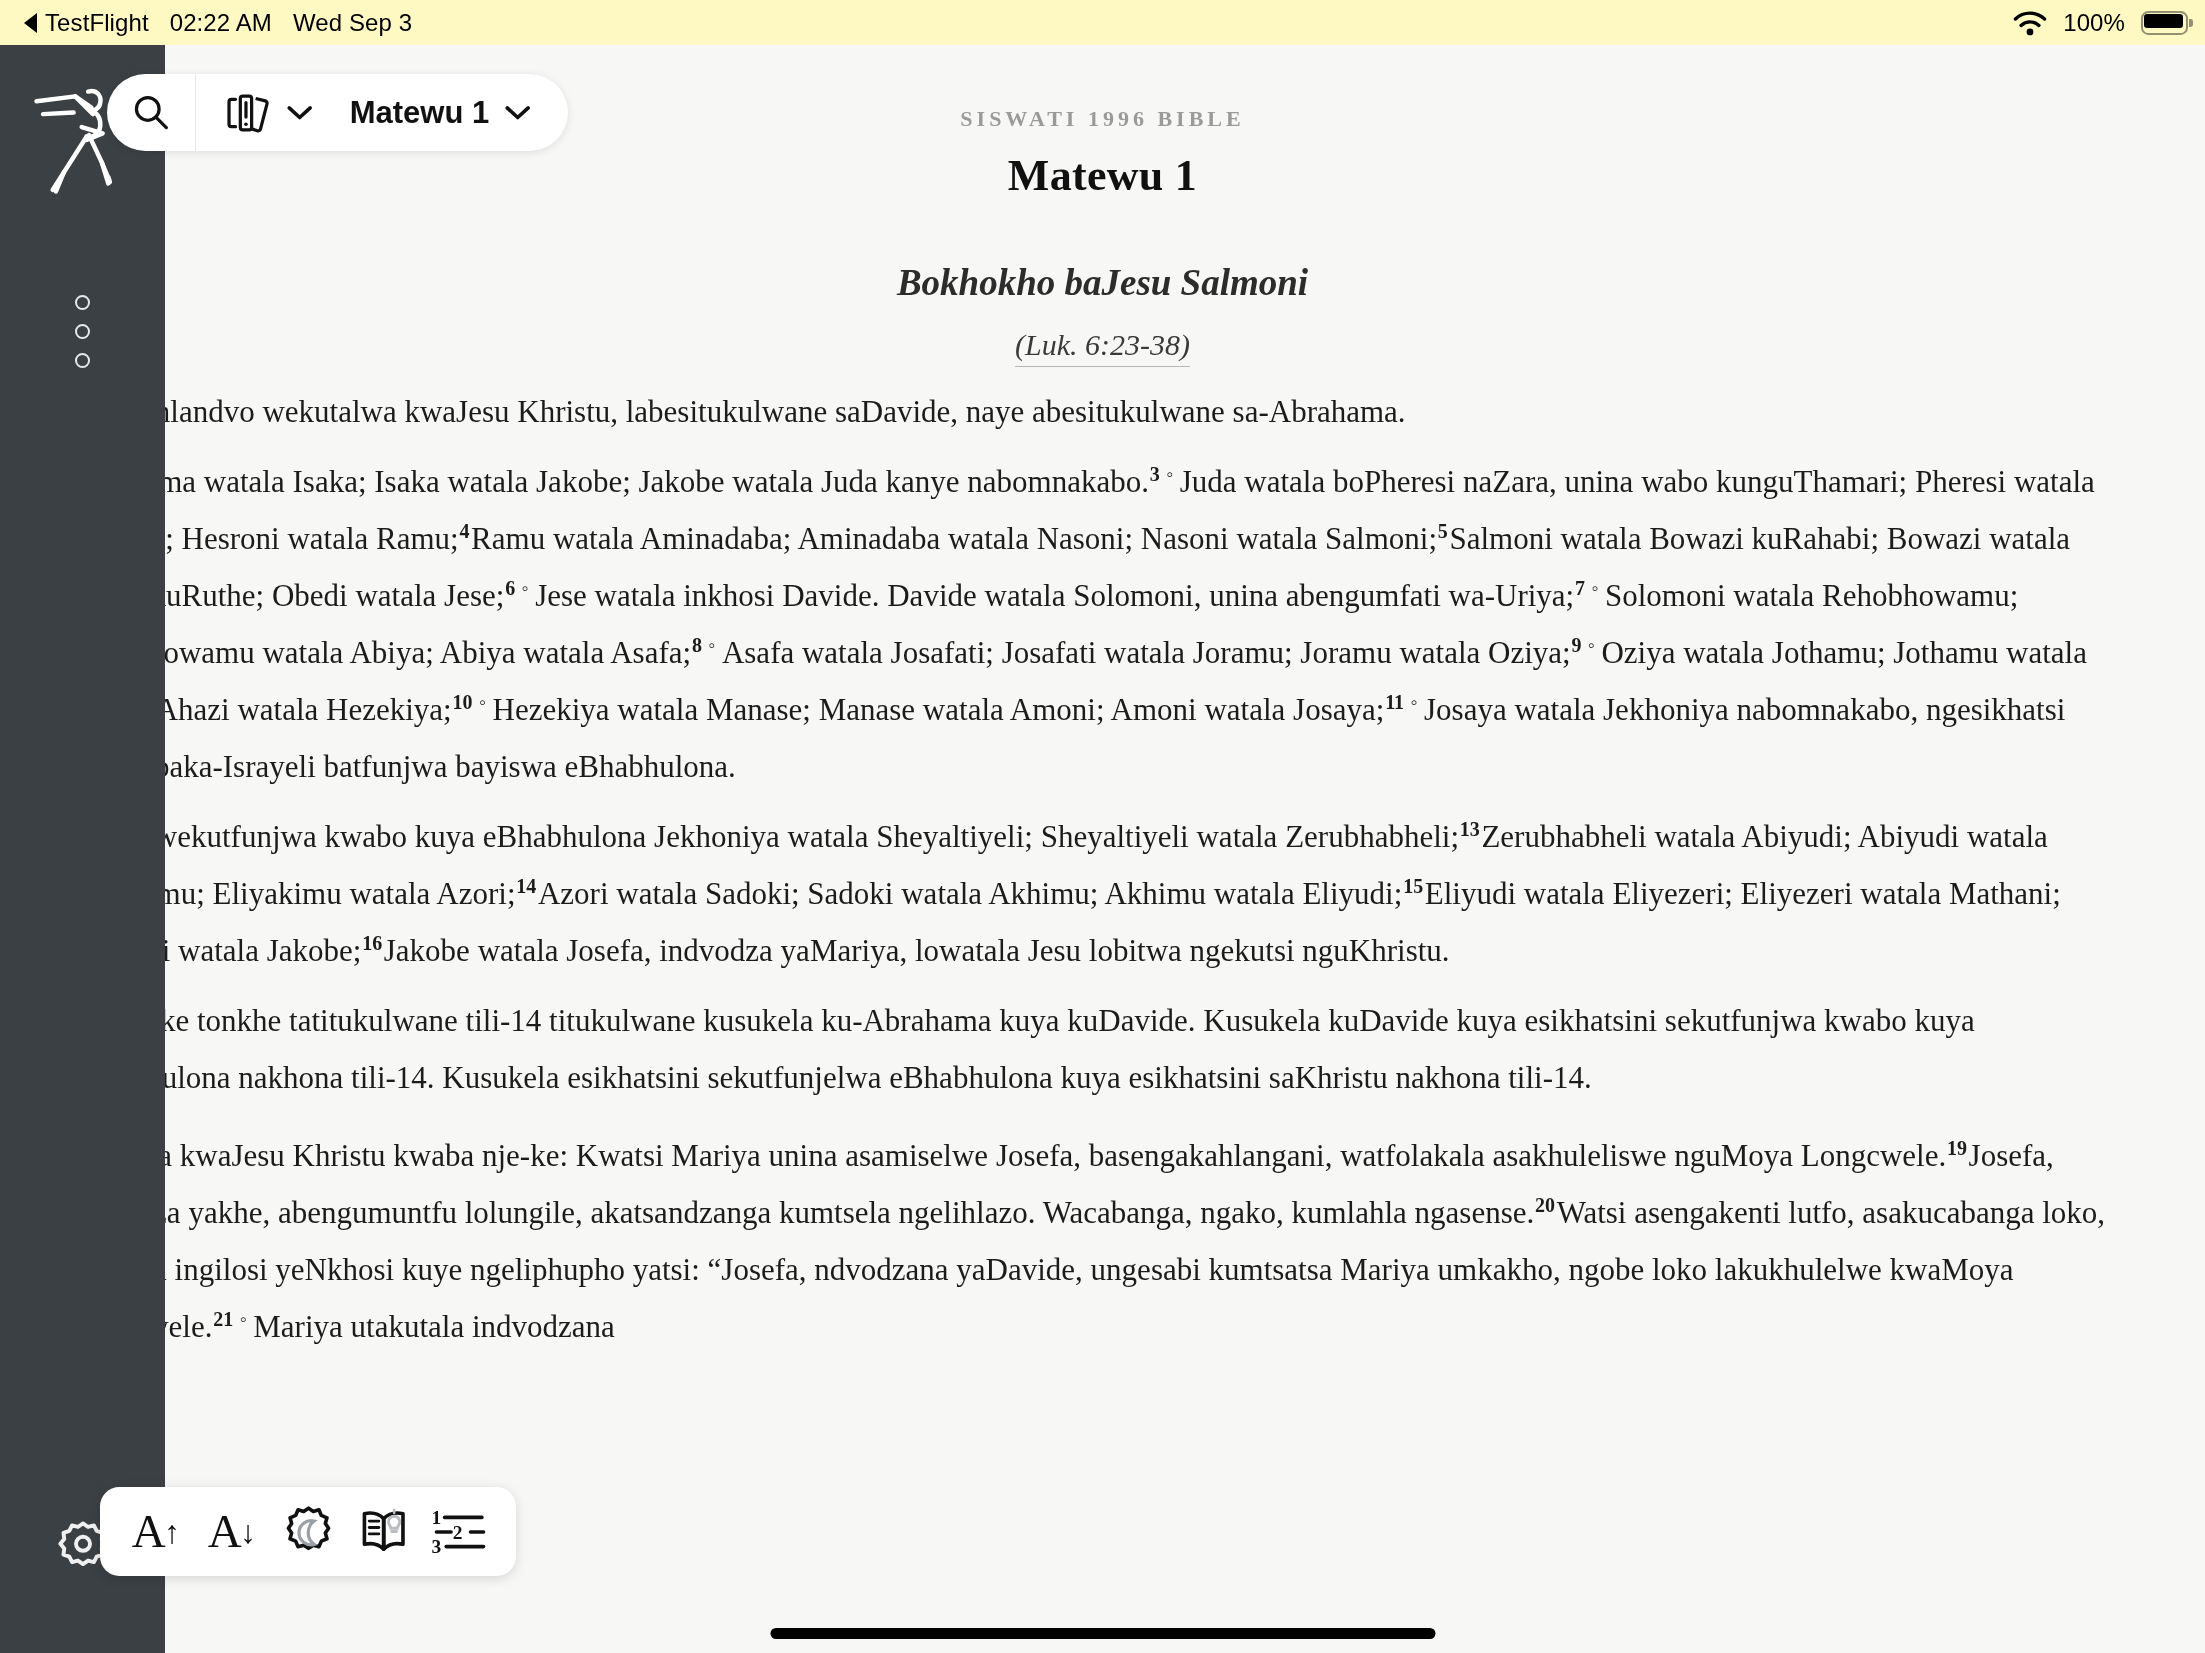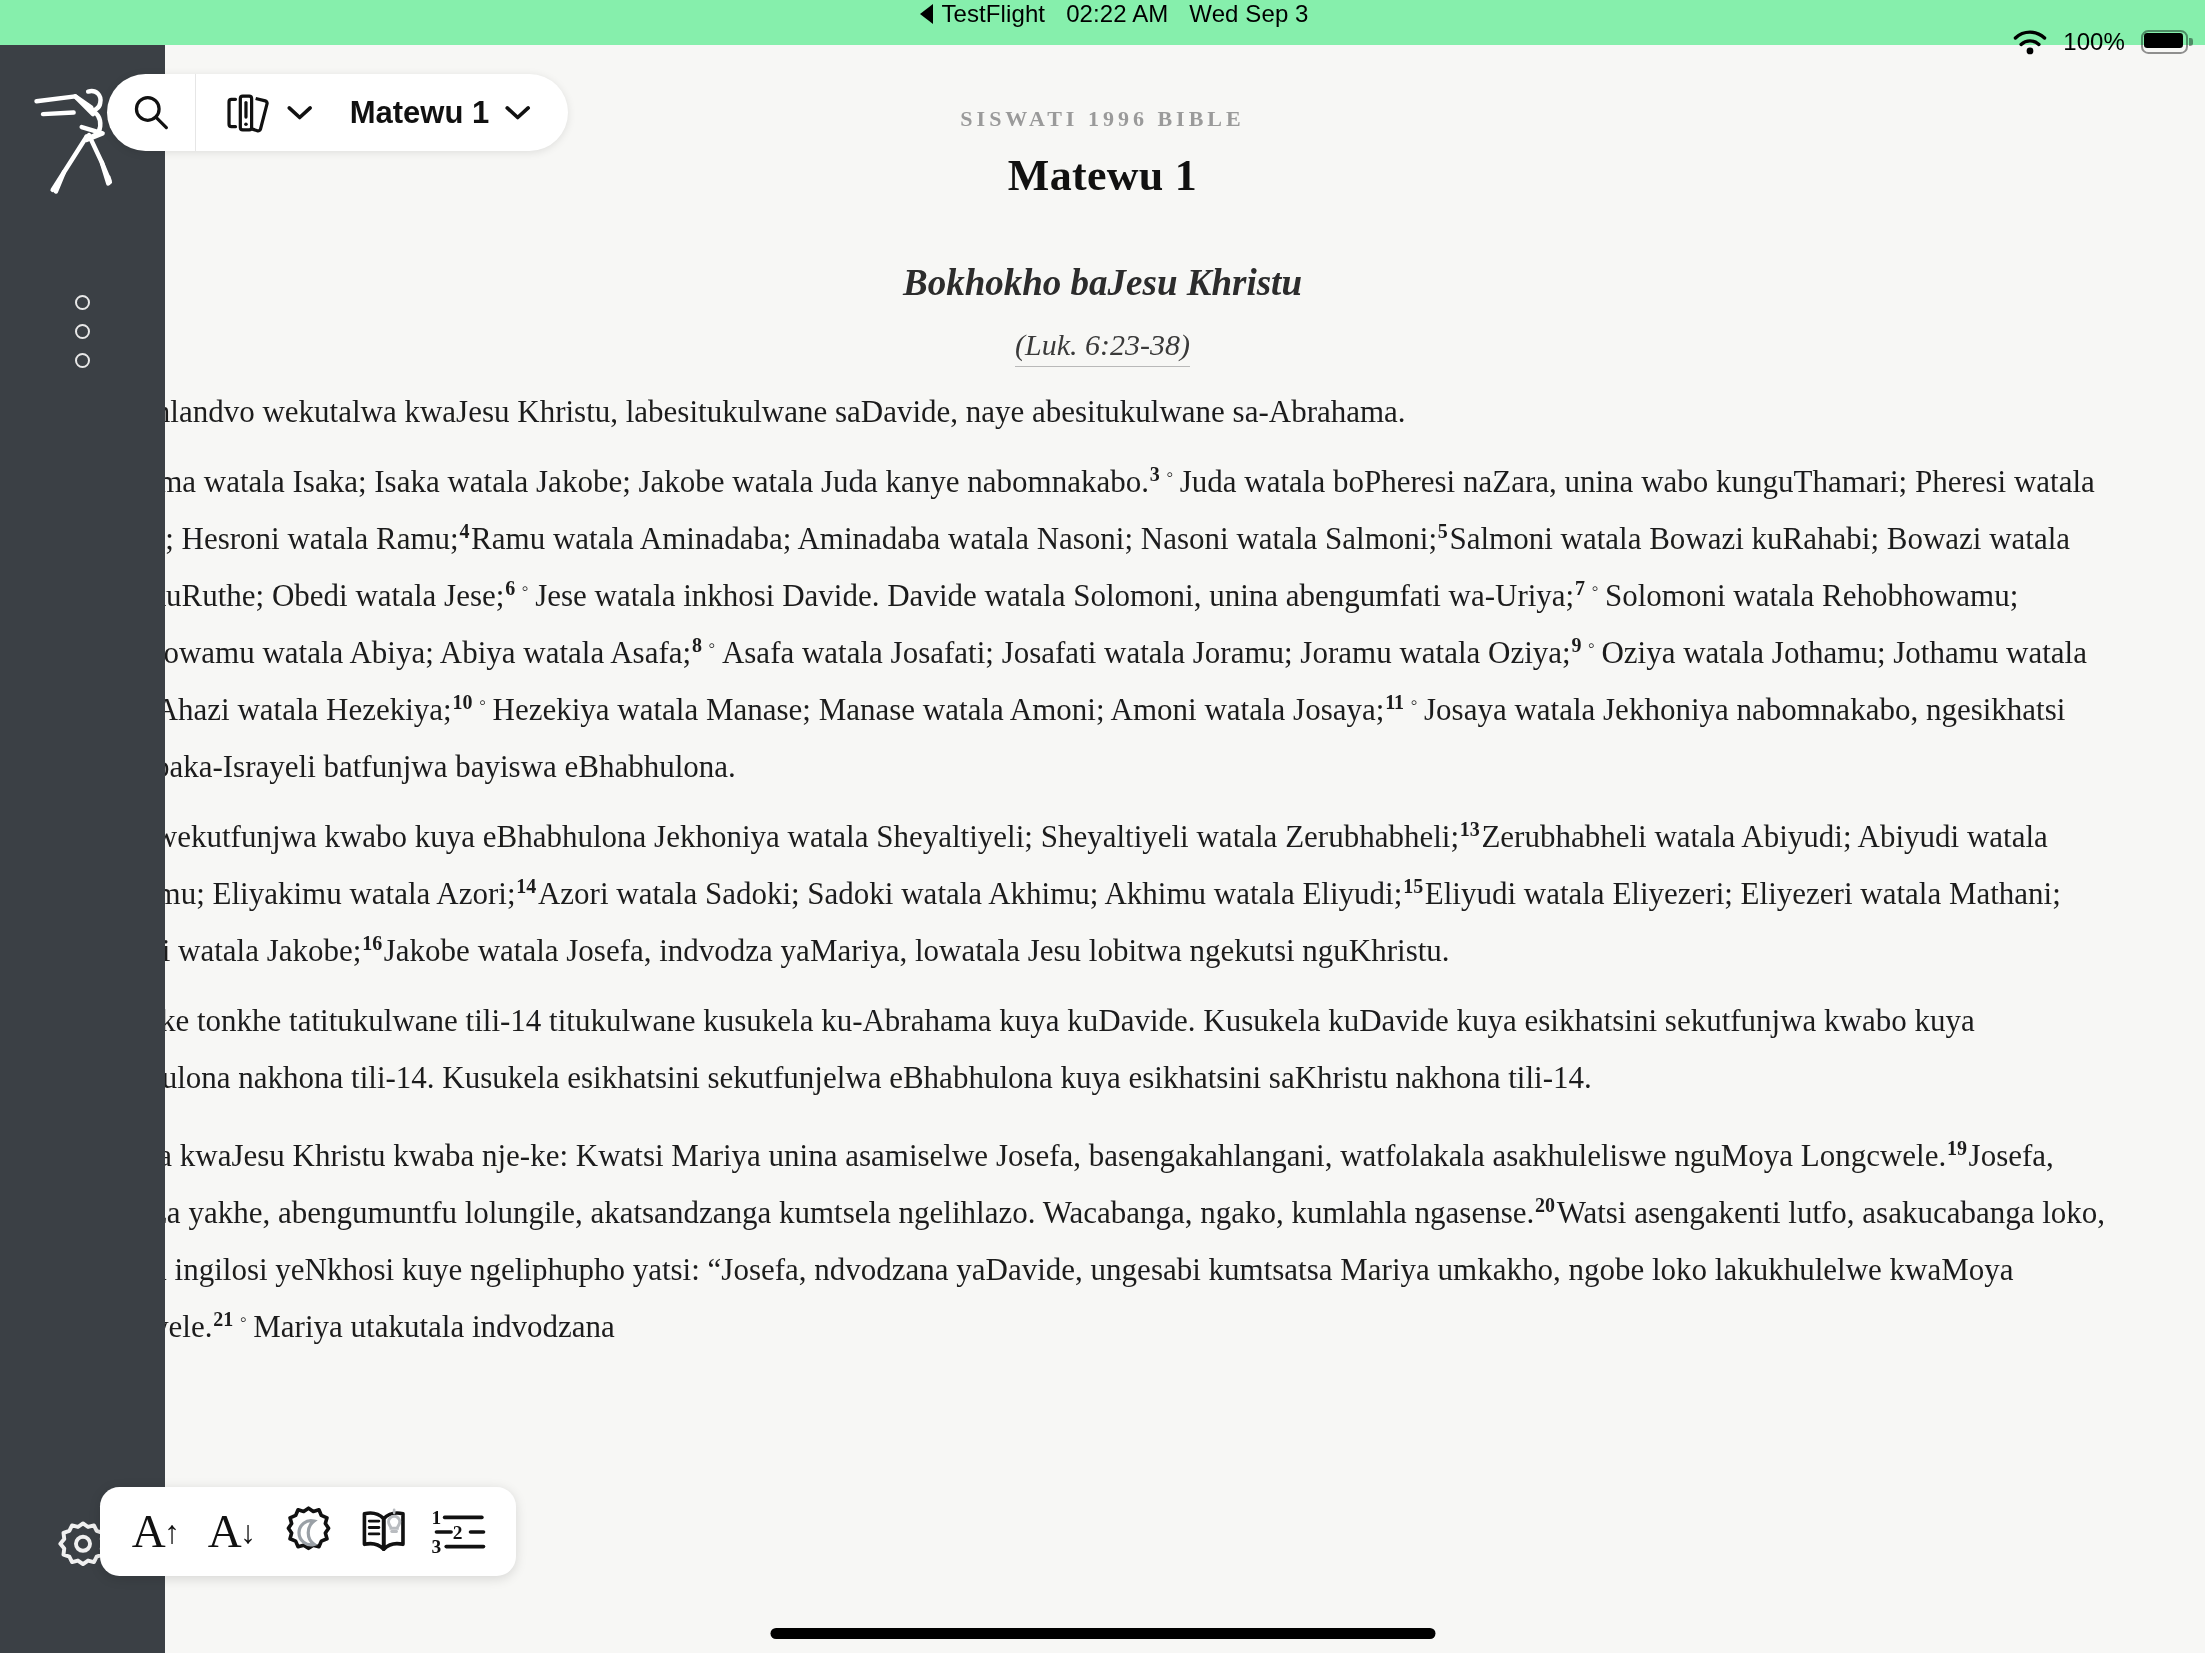--- a/index.html
+++ b/index.html
@@ -8,22 +8,21 @@
     overflow: hidden;
     background: #f7f7f5;
     font-family: "Liberation Sans", sans-serif;
   }
   #app { position:relative; width:2205px; height:1653px; background:#f7f7f5; }
 
   
   .statusbar {
     position:absolute; top:0; left:0; width:2205px; height:45px;
     display:flex; align-items:center; z-index:60;
-    background:#86efac;
-    flex-direction:column;
+    background:#fef9c3;
   }
   .sb-left { display:flex; align-items:center; gap:21px; padding-left:24px; }
   .sb-back-tri {
     width:0;height:0;border-top:10.5px solid transparent;border-bottom:10.5px solid transparent;
     border-right:13px solid #000;
   }
   .sb-text { font-size:24px; color:#000; letter-spacing:0.1px; font-weight:400; }
   .sb-app { display:flex; align-items:center; gap:8px; }
   .sb-right { margin-left:auto; display:flex; align-items:center; gap:16px; padding-right:12px; }
   .wifi-ico { display:block; }
@@ -131,21 +130,21 @@
 <body>
 
 <div id="app">
 
   <div class="content">
     <div class="scroll-pane">
 
       <div class="kicker">SISWATI 1996 BIBLE</div>
       <div class="chapter-title">Matewu 1</div>
 
-      <div class="section-head">Bokhokho baJesu Khristu</div>
+      <div class="section-head">Bokhokho baJesu Salmoni</div>
       <div class="section-ref"><span>(Luk. 6:23-38)</span></div>
 
       <p class="body-text first"><span>Lengumlandvo wekutalwa kwaJesu Khristu, labesitukulwane saDavide, naye abesitukulwane sa-Abrahama.</span></p>
 
       <p class="body-text"><span>Abrahama watala Isaka; Isaka watala Jakobe; Jakobe watala Juda kanye nabomnakabo.</span><span class="vnum">3</span><span class="vdot">◦</span><span>Juda watala boPheresi naZara, unina wabo kunguThamari; Pheresi watala Hesroni; Hesroni watala Ramu;</span><span class="vnum">4</span><span>Ramu watala Aminadaba; Aminadaba watala Nasoni; Nasoni watala Salmoni;</span><span class="vnum">5</span><span>Salmoni watala Bowazi kuRahabi; Bowazi watala Obedi kuRuthe; Obedi watala Jese;</span><span class="vnum">6</span><span class="vdot">◦</span><span>Jese watala inkhosi Davide.</span>&nbsp;<span>Davide watala Solomoni, unina abengumfati wa-Uriya;</span><span class="vnum">7</span><span class="vdot">◦</span><span>Solomoni watala Rehobhowamu; Rehobhowamu watala Abiya; Abiya watala Asafa;</span><span class="vnum">8</span><span class="vdot">◦</span><span>Asafa watala Josafati; Josafati watala Joramu; Joramu watala Oziya;</span><span class="vnum">9</span><span class="vdot">◦</span><span>Oziya watala Jothamu; Jothamu watala Ahazi; Ahazi watala Hezekiya;</span><span class="vnum">10</span><span class="vdot">◦</span><span>Hezekiya watala Manase; Manase watala Amoni; Amoni watala Josaya;</span><span class="vnum">11</span><span class="vdot">◦</span><span>Josaya watala Jekhoniya nabomnakabo, ngesikhatsi bantfu baka-Israyeli batfunjwa bayiswa eBhabhulona.</span></p>
 
       <p class="body-text"><span>Emvakwekutfunjwa kwabo kuya eBhabhulona Jekhoniya watala Sheyaltiyeli; Sheyaltiyeli watala Zerubhabheli;</span><span class="vnum">13</span><span>Zerubhabheli watala Abiyudi; Abiyudi watala Eliyakimu; Eliyakimu watala Azori;</span><span class="vnum">14</span><span>Azori watala Sadoki; Sadoki watala Akhimu; Akhimu watala Eliyudi;</span><span class="vnum">15</span><span>Eliyudi watala Eliyezeri; Eliyezeri watala Mathani; Mathani watala Jakobe;</span><span class="vnum">16</span><span>Jakobe watala Josefa, indvodza yaMariya, lowatala Jesu lobitwa ngekutsi nguKhristu.</span></p>
 
       <p class="body-text"><span>Ngako-ke tonkhe tatitukulwane tili-14 titukulwane kusukela ku-Abrahama kuya kuDavide. Kusukela kuDavide kuya esikhatsini sekutfunjwa kwabo kuya eBhabhulona nakhona tili-14. Kusukela esikhatsini sekutfunjelwa eBhabhulona kuya esikhatsini saKhristu nakhona tili-14.</span></p>
 

